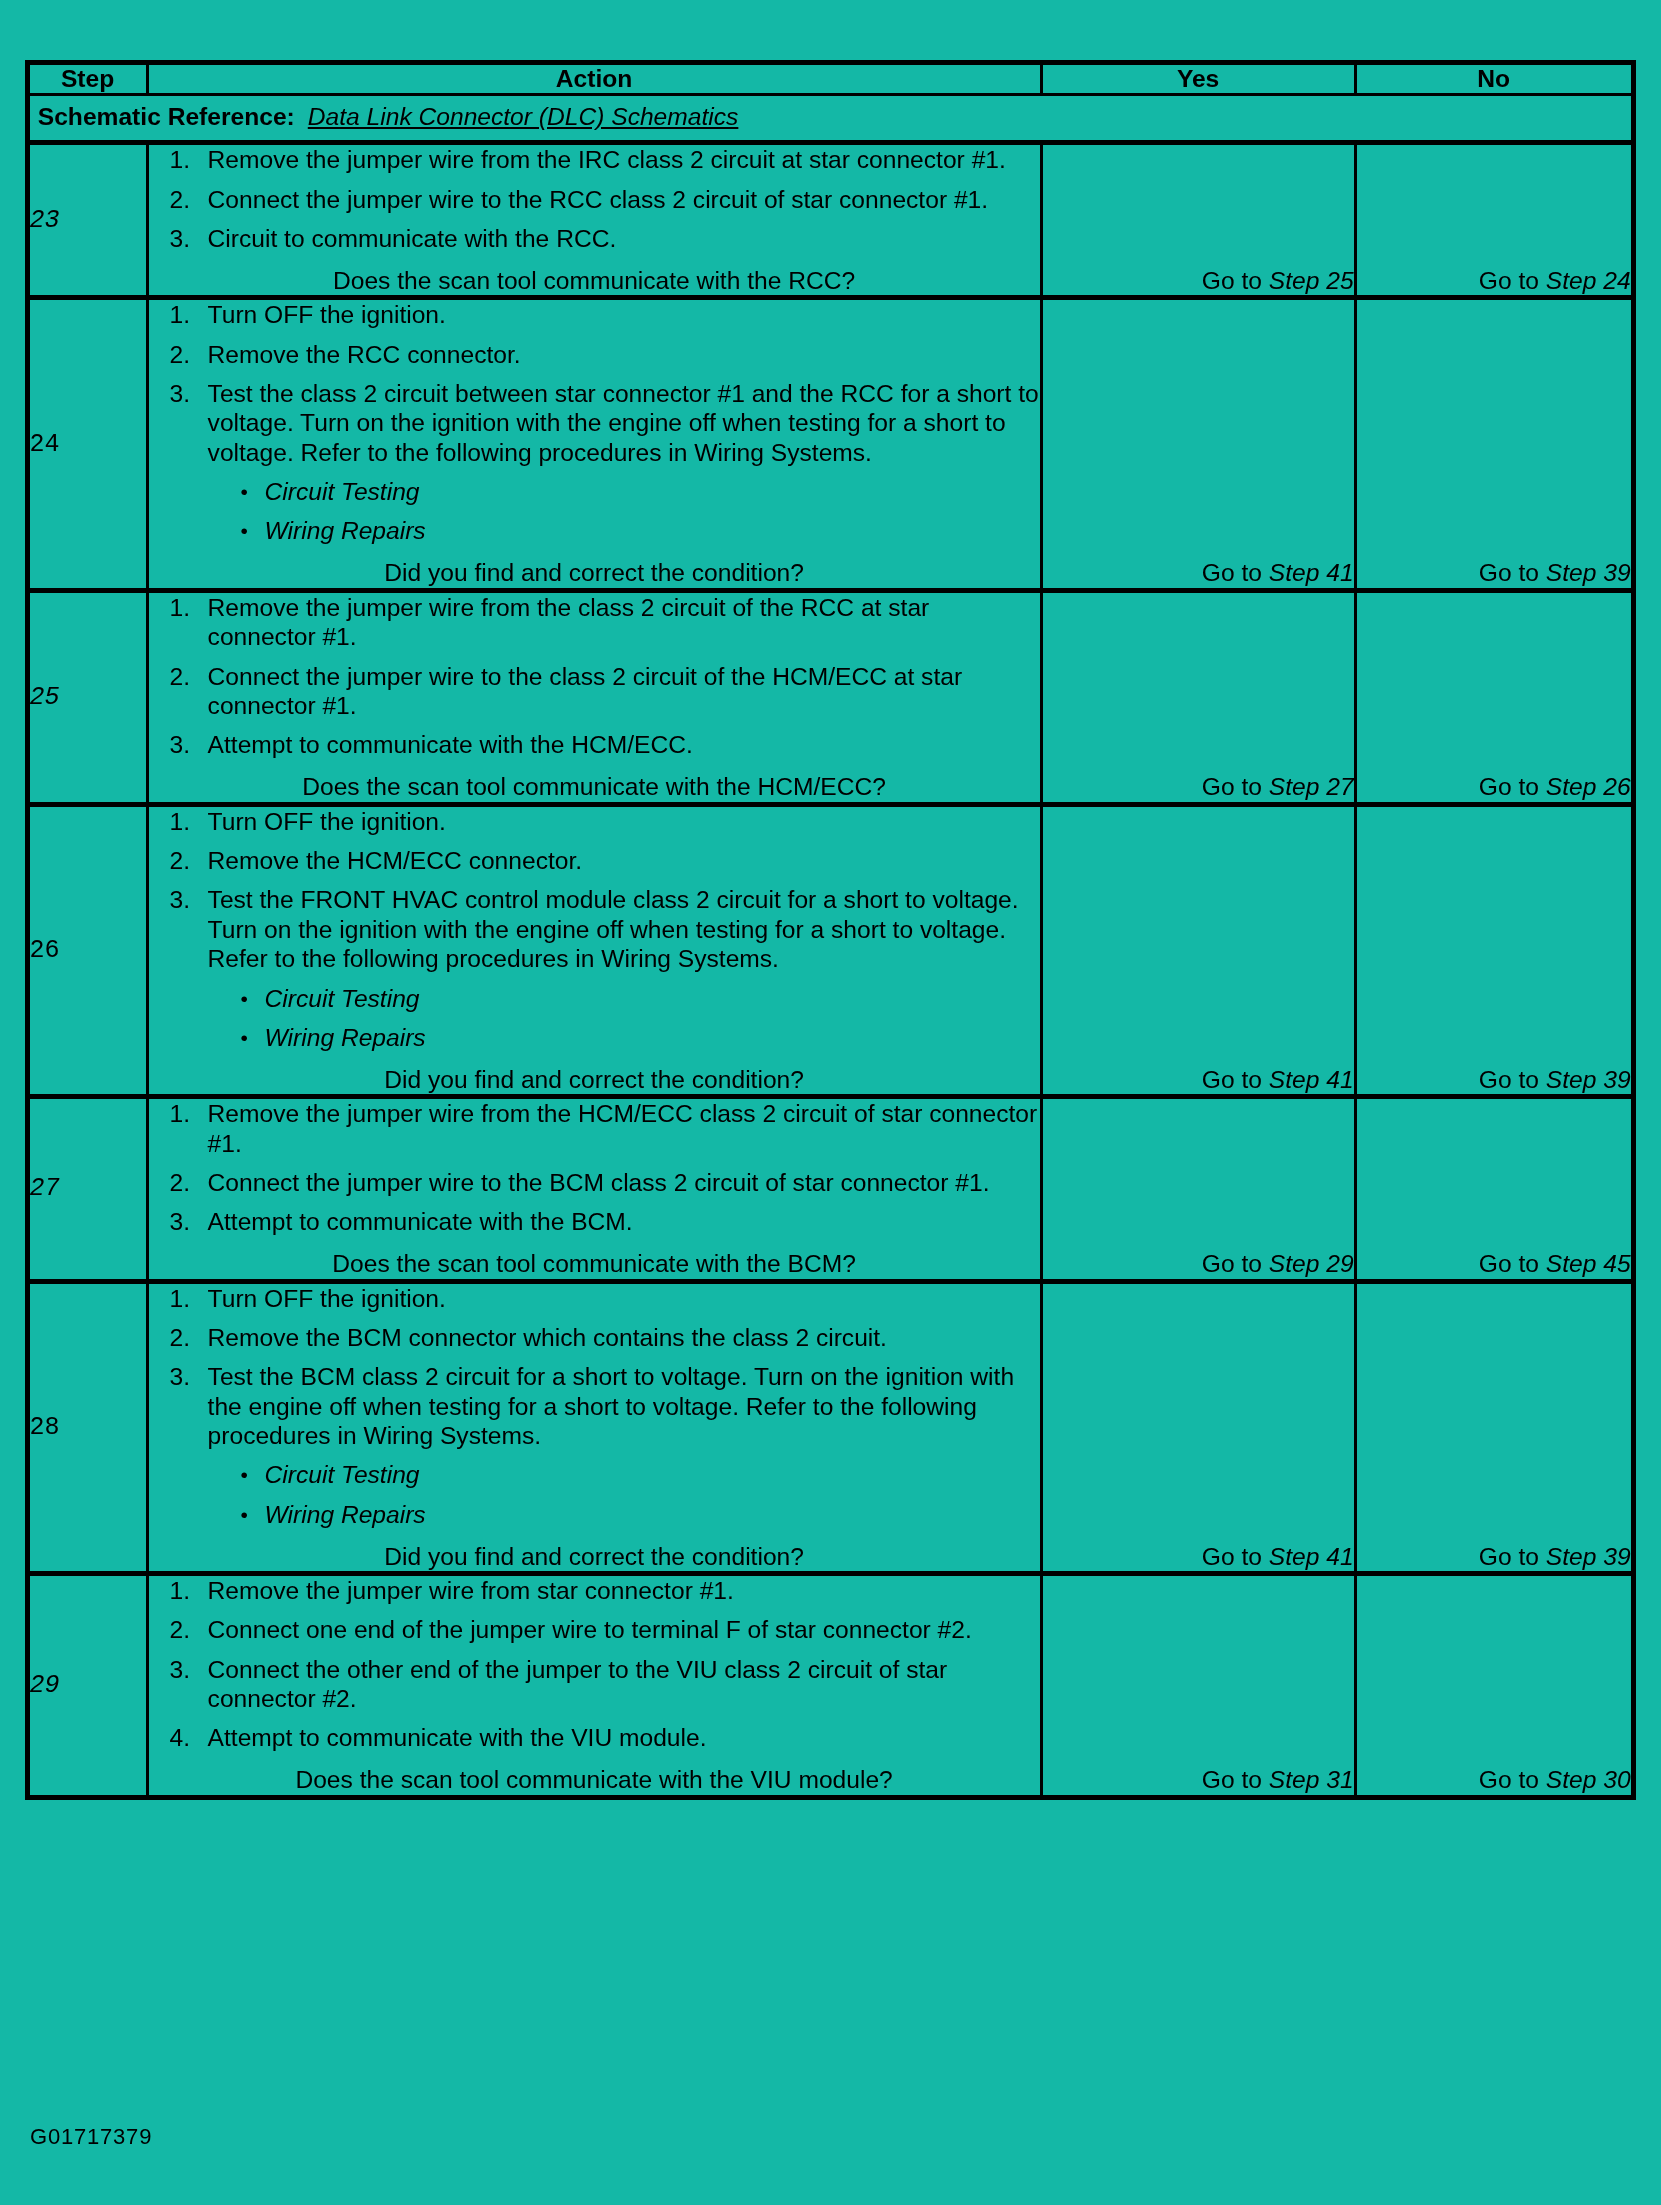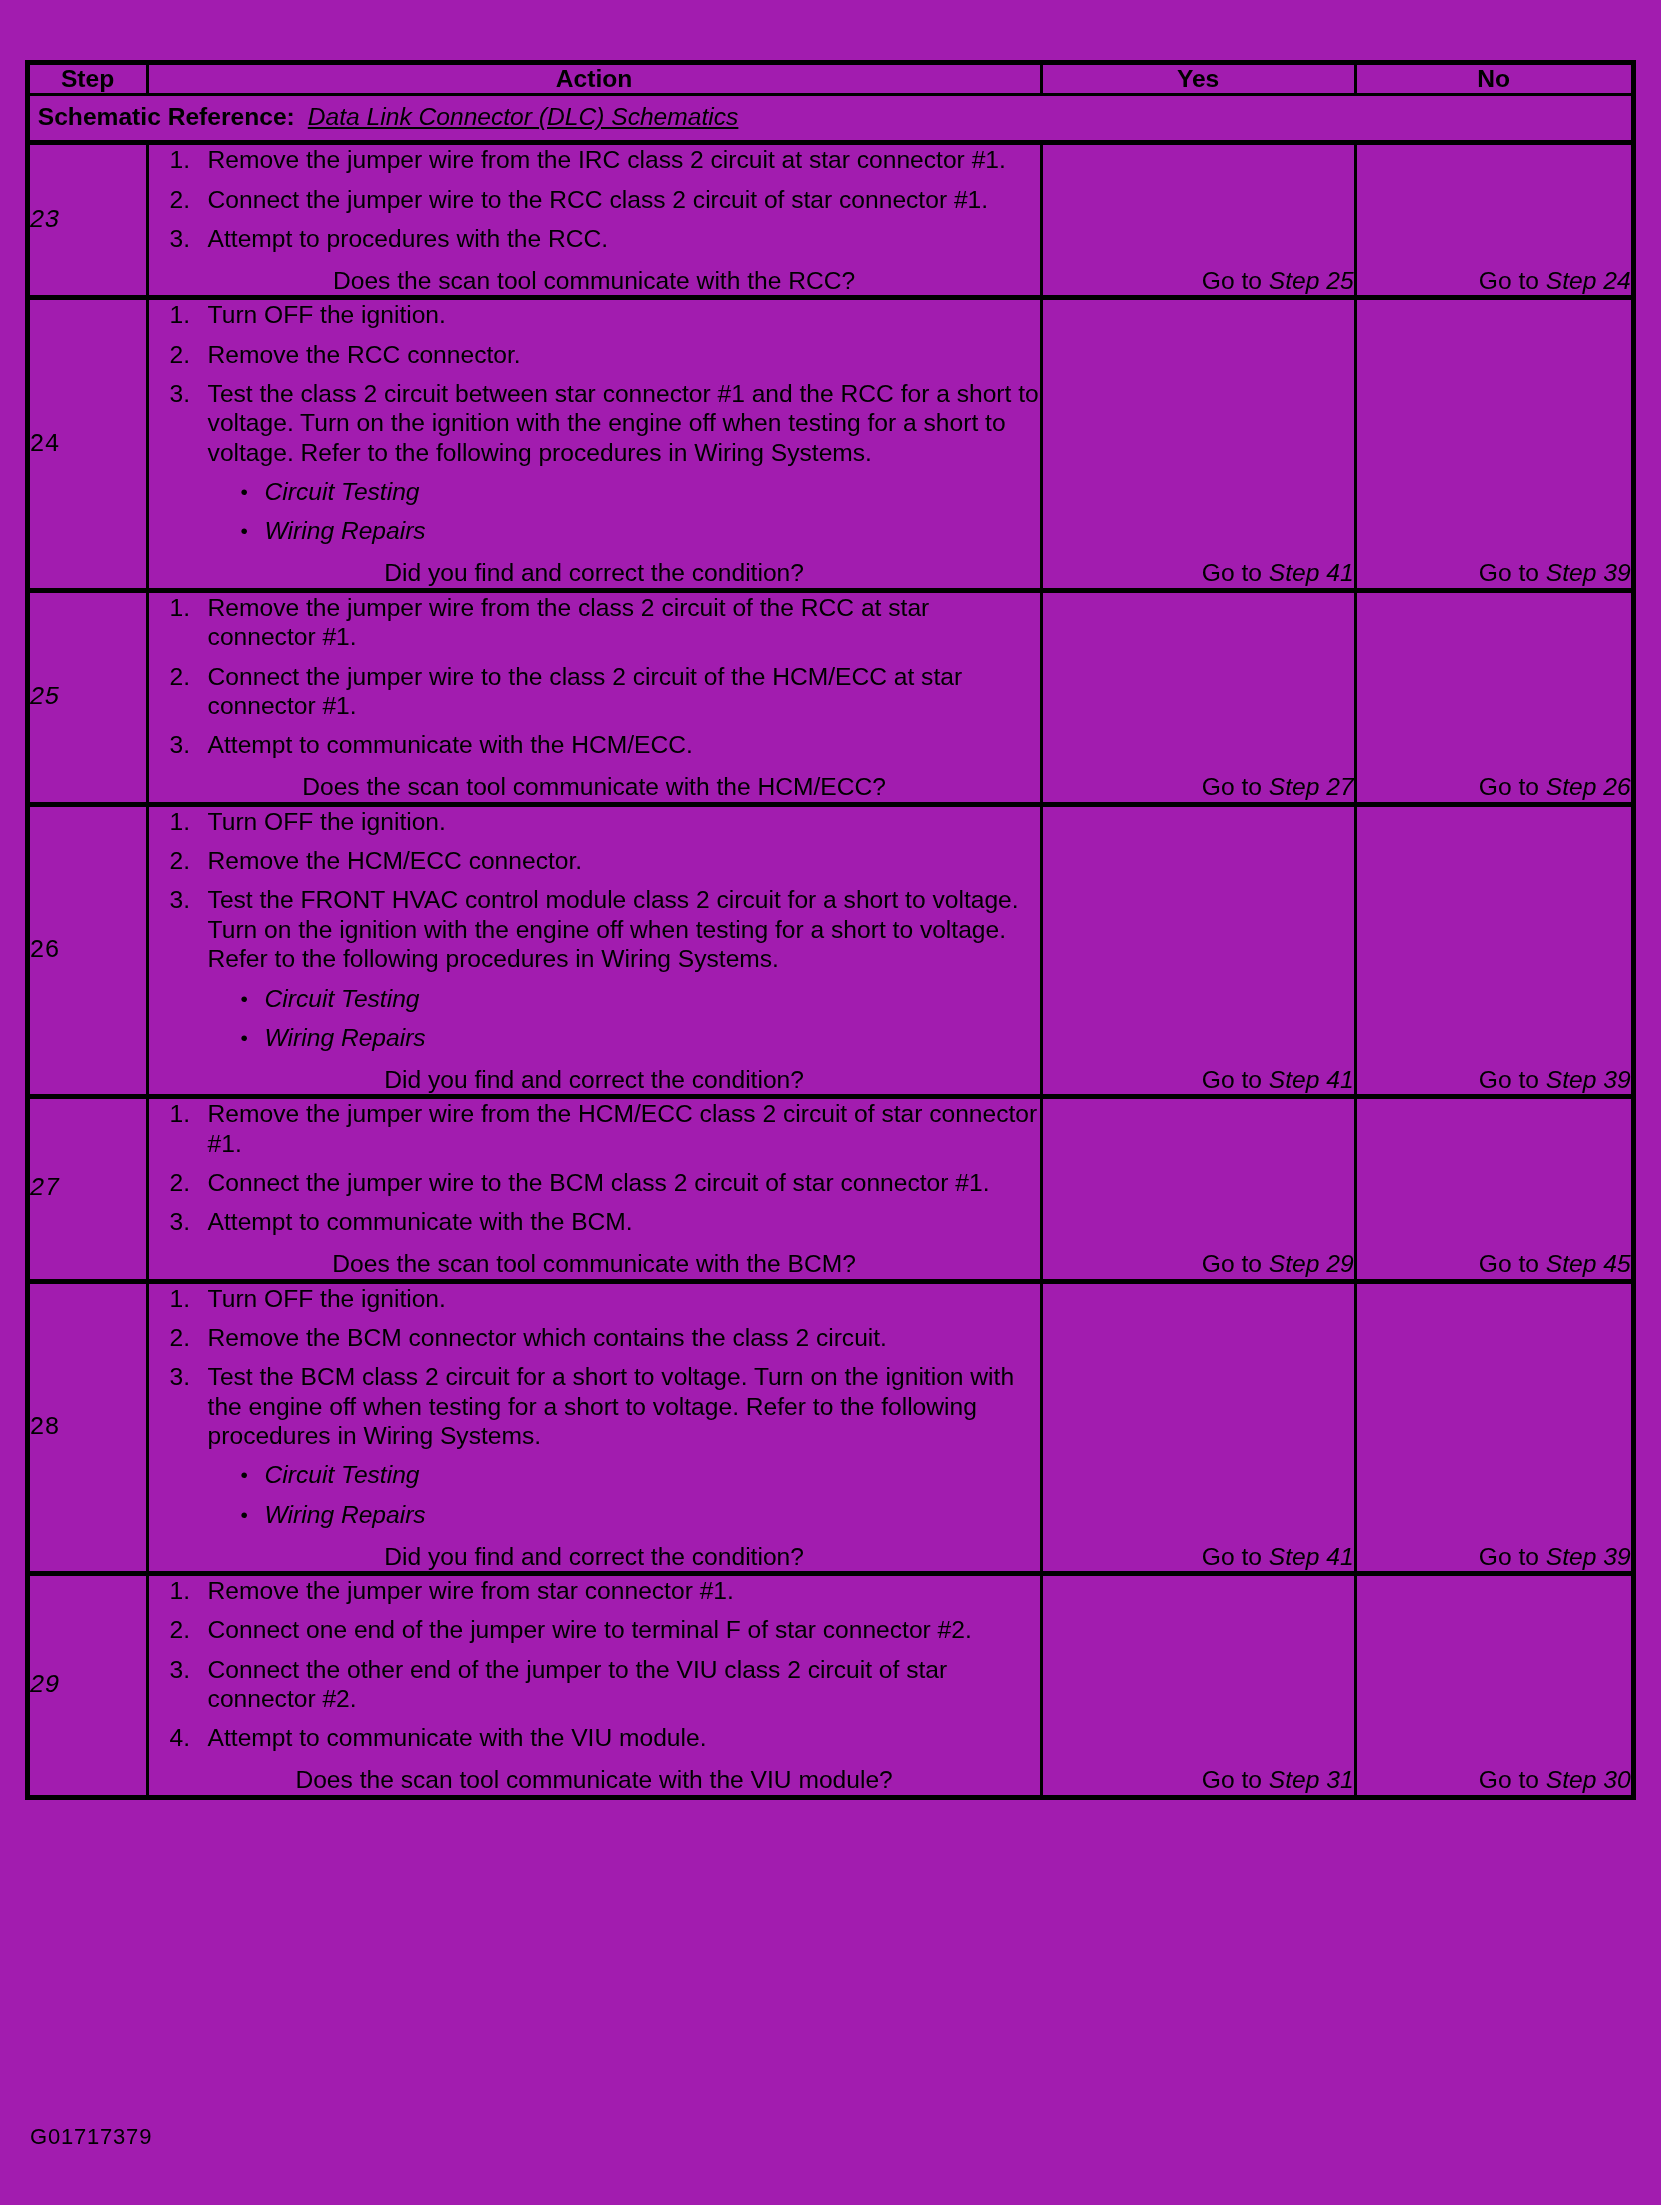--- a/index.html
+++ b/index.html
@@ -1,20 +1,20 @@
 <!DOCTYPE html>
 <html style="font-size:13px"><head>
 <meta charset="utf-8">
 <style>
   html,body { margin:0; padding:0; background:#ffffff; }
   .page {
     position:relative;
     width:1662px;
     height:2205px;
-    background:#a21caf;
+    background:#14b8a6;
     color:#000;
     font-family:"Liberation Sans", sans-serif;
     overflow:hidden;
   }
   table.diag {
     position:absolute;
     left:24.6px;
     top:60px;
     width:1606px;
     border-collapse:collapse;
@@ -101,21 +101,21 @@
           <span class="sch-label">Schematic Reference:</span><span class="sch-value">Data Link Connector (DLC) Schematics</span>
         </td>
       </tr>
 
   <tr class="step-row">
     <td class="step-cell italic">23</td>
     <td class="action-cell">
       <div class="items">
               <div class="item"><span class="marker">1.</span><span class="text">Remove the jumper wire from the IRC class 2 circuit at star connector #1.</span></div>
               <div class="item"><span class="marker">2.</span><span class="text">Connect the jumper wire to the RCC class 2 circuit of star connector #1.</span></div>
-              <div class="item"><span class="marker">3.</span><span class="text">Attempt to procedures with the RCC.</span></div>
+              <div class="item"><span class="marker">3.</span><span class="text">Circuit to communicate with the RCC.</span></div>
             </div>
       <div class="question">Does the scan tool communicate with the RCC?</div>
     </td>
     <td class="goto-cell">
       <span><span class="prefix">Go to </span><span class="target">Step 25</span></span>
     </td>
     <td class="goto-cell">
       <span><span class="prefix">Go to </span><span class="target">Step 24</span></span>
     </td>
   </tr>

